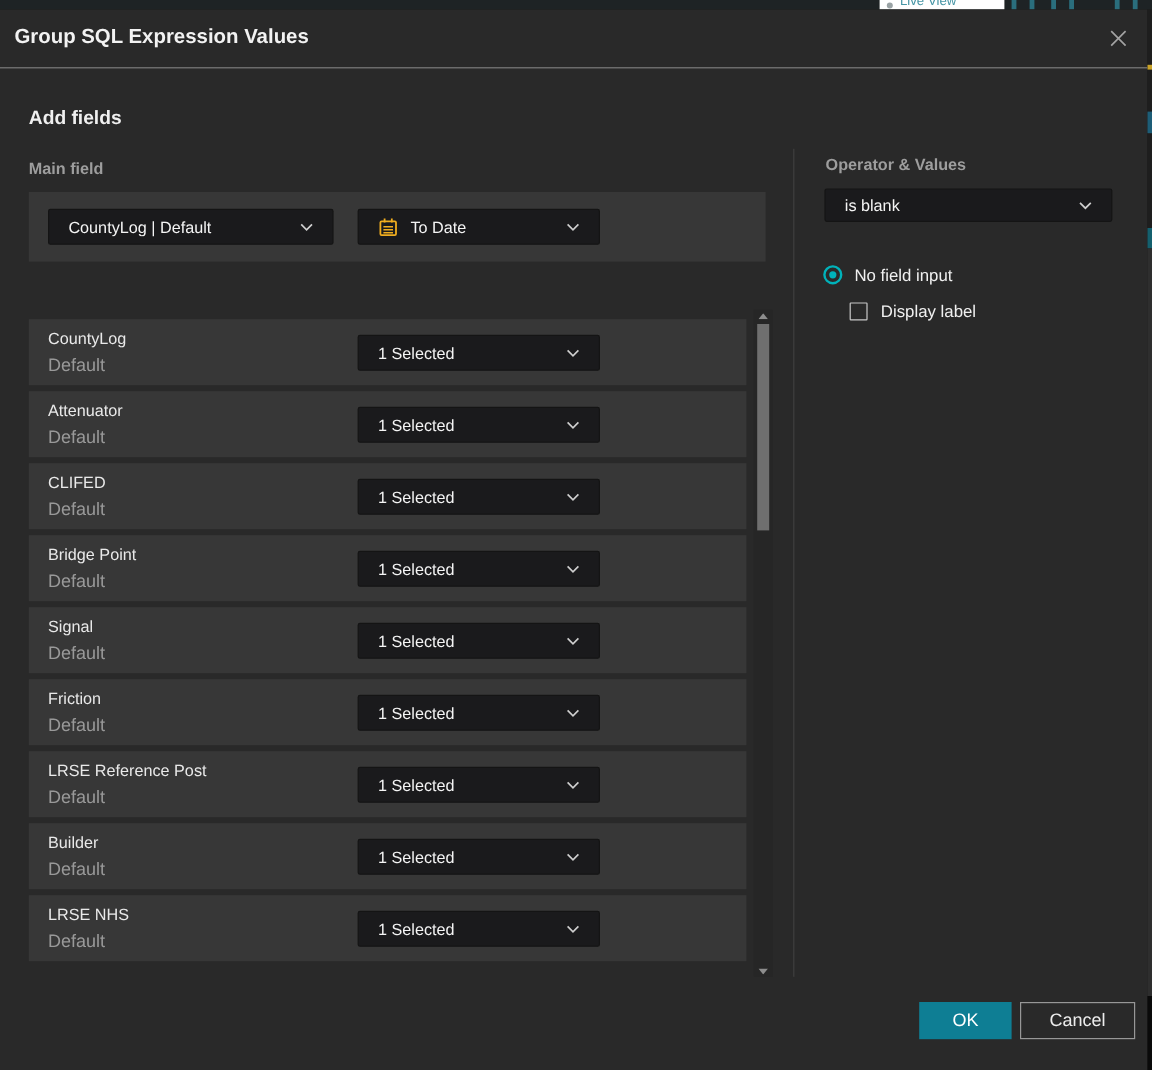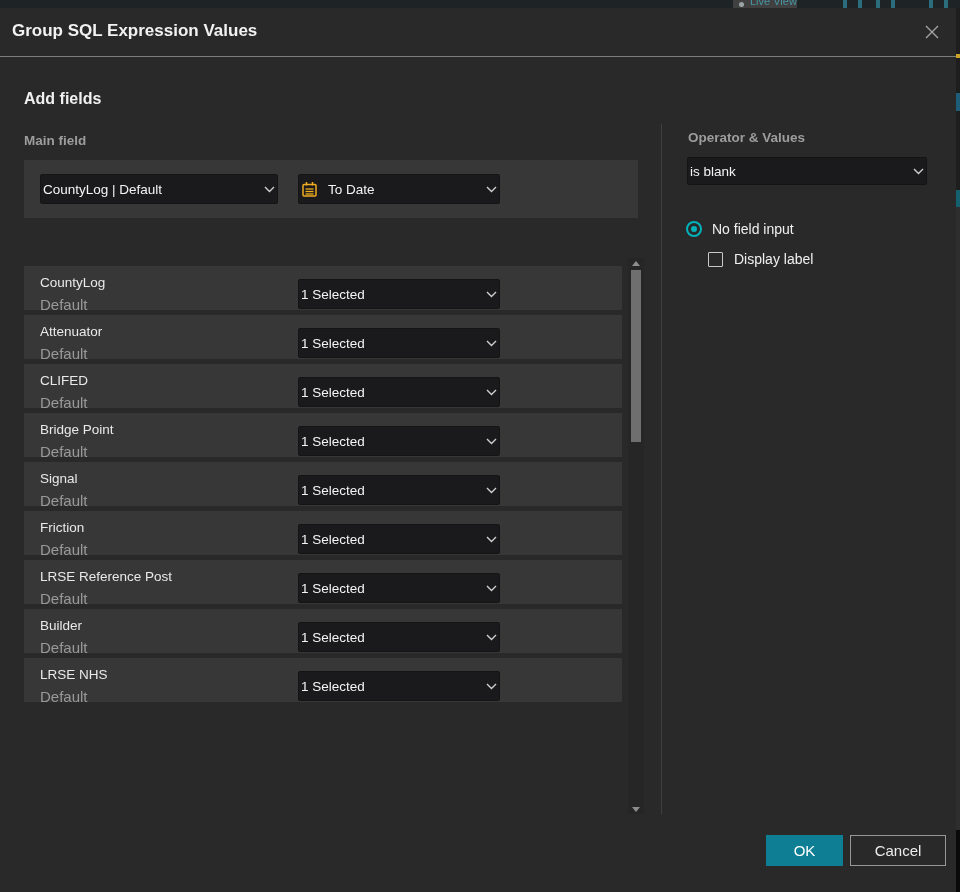--- a/index.html
+++ b/index.html
@@ -7,21 +7,21 @@
   body {
     font-family:"Liberation Sans", sans-serif;
     background:#181818;
     position:relative;
     overflow:hidden;
     color:#f1f1f1;
   }
 
   
   .top-strip { position:absolute; left:0; top:0; width:960px; height:8px; background:#1e2325; overflow:hidden; }
-  .live-pill { position:absolute; left:733px; top:0; width:64px; height:8px; background:#404040; overflow:hidden; }
+  .live-pill { position:absolute; left:733px; top:0; width:104px; height:8px; background:#ffffff; overflow:hidden; }
   .live-dot { position:absolute; left:6px; top:2px; width:5px; height:5px; border-radius:50%; background:#9aa3a5; }
   .live-text { position:absolute; left:17px; top:-5px; font-size:11px; color:#4695a5; white-space:nowrap; }
   .tealbar { position:absolute; top:0; width:4px; height:8px; background:#2a6e7d; }
   .right-strip { position:absolute; left:956px; top:8px; width:4px; height:884px; background:#1e1e1e; overflow:hidden; }
   .rs-frag1 { position:absolute; left:0; top:85px; width:4px; height:18px; background:#1d5d77; }
   .rs-frag2 { position:absolute; left:0; top:182px; width:4px; height:17px; background:#14606e; }
   .rs-gray  { position:absolute; left:0; top:199px; width:4px; height:623px; background:#2e2e2e; }
   .rs-black { position:absolute; left:0; top:822px; width:4px; height:62px; background:#0a0a0a; }
   .rs-amber { position:absolute; left:0; top:46px; width:4px; height:4px; background:#c9a227; }
 
@@ -33,32 +33,32 @@
                display:flex; align-items:center; justify-content:center; }
   .titlebar-sep { position:absolute; left:0; top:48px; width:956px; height:1px; background:#7c7c7c; }
 
   .section-title { position:absolute; left:24px; top:82px; font-size:16px; font-weight:700; color:#f0f0f0; }
   .sub-label { font-size:13.5px; font-weight:700; color:#9d9d9d; }
   .main-field-label { position:absolute; left:24px; top:125px; }
   .all-fields-label { position:absolute; left:24px; top:230px;margin-top:46px; }
 
   
   .dd { background:#1a1a1c; border:1px solid #141414; border-radius:2px; height:30px;
-        display:flex; align-items:center; padding:0 2px; cursor:pointer; }
+        display:flex; align-items:center; padding:0 16px; cursor:pointer; }
   .dd-text { font-size:13.5px; color:#f4f4f4; flex:1; white-space:nowrap; overflow:hidden; }
   .chev { flex:none; margin-left:8px; }
 
   .main-field-box { position:absolute; left:24px; top:152px; width:614px; height:58px; background:#373737; }
   .dd-field { position:absolute; left:16px; top:14px; width:238px; }
   .dd-type  { position:absolute; left:274px; top:14px; width:202px; }
   .cal-icon { flex:none; margin-right:10px; display:flex; }
 
   
   .fields-list { position:absolute; left:24px; top:258px; width:598px; }
-  .row { position:relative; width:598px; height:44px; background:#373737; margin-bottom:5px; }
+  .row { position:relative; width:598px; height:55px; background:#373737; margin-bottom:5px; }
   .row-name { position:absolute; left:16px; top:9px; font-size:13.5px; color:#e9e9e9; }
   .row-sub  { position:absolute; left:16px; top:30px; font-size:15px; color:#999999; }
   .row-dd   { position:absolute; left:274px; top:13px; width:202px; }
 
   
   .scrollbar { position:absolute; left:628px; top:250px; width:16px; height:556px; background:#262626; }
   .sb-arrow { position:absolute; left:0; width:16px; height:10px; display:flex; align-items:center; justify-content:center; cursor:pointer; }
   .sb-up { top:0; } .sb-down { bottom:0; }
   .sb-thumb { position:absolute; left:3px; top:12px; width:10px; height:172px; background:#6f6f6f; cursor:pointer; }
 

